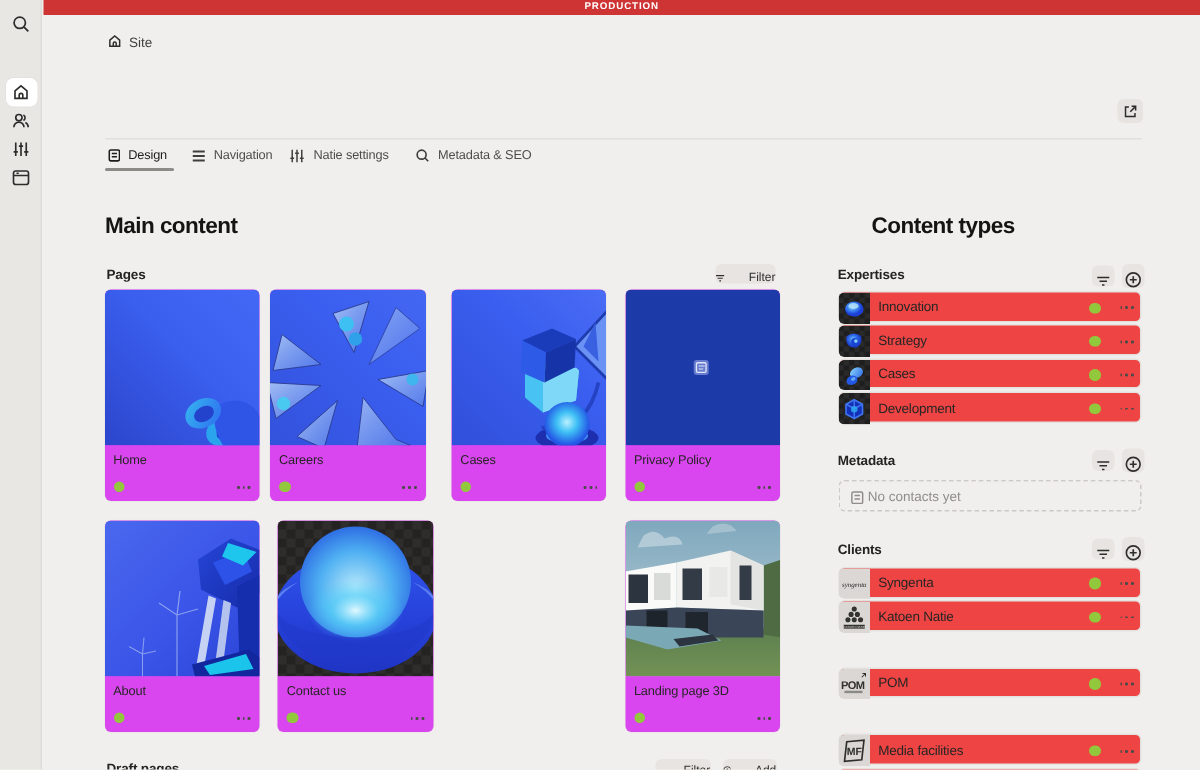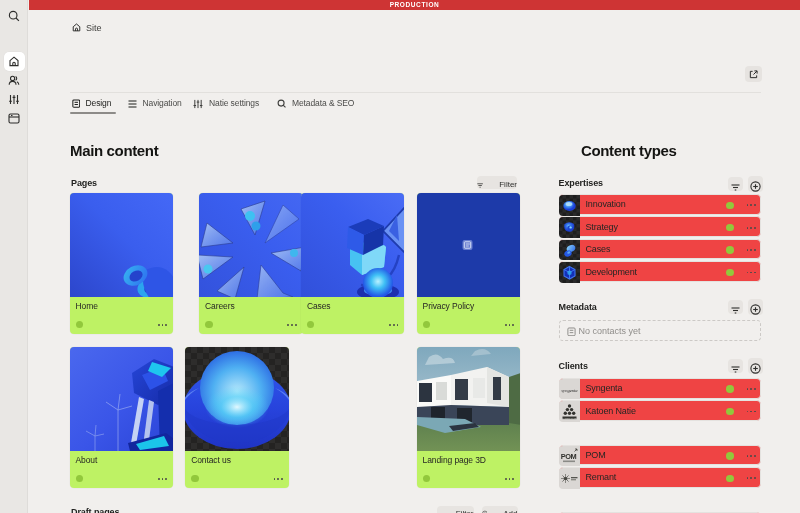--- a/index.html
+++ b/index.html
@@ -27,21 +27,21 @@
 #tabunderline { left:69.5px; top:112px; width:46px; height:1.6px; background:#8d8b88; border-radius:1px; }
 
 
 .h1 { position:absolute; font-size:15px; letter-spacing:-0.35px; color:#141412; font-weight:700; }
 .seclbl { position:absolute; font-size:9px; font-weight:bold; letter-spacing:-0.1px; color:#232321; }
 
 
 .gbtn { position:absolute; background:#e7e4e1; border-radius:4px; display:flex; align-items:flex-end; justify-content:center; gap:16px; font-size:8px; color:#2e2e2c; }
 
 
-.card { position:absolute; width:103.5px; height:140.5px; background:#bef264; border-radius:4px; overflow:hidden; box-shadow:0 0 0 0.5px rgba(0,0,0,0.04); }
+.card { position:absolute; width:103.5px; height:140.5px; background:#d946ef; border-radius:4px; overflow:hidden; box-shadow:0 0 0 0.5px rgba(0,0,0,0.04); }
 .cimg { position:absolute; left:0; top:0; width:103.5px; height:103.5px; overflow:hidden; }
 .ctitle { position:absolute; left:6px; top:107.5px; font-size:8.5px; letter-spacing:-0.1px; color:#262624; }
 .gdot { position:absolute; width:7.5px; height:7.5px; border-radius:50%; background:#92c83c; }
 .card .gdot { left:6px; top:127.5px; }
 .mdots { position:absolute; color:#4b4b49; width:9.2px; height:2px; }
 .mdots i { position:absolute; width:1.8px; height:1.8px; border-radius:50%; background:#4b4b49; top:0; }
 .mdots i:nth-child(1){left:0;} .mdots i:nth-child(2){left:3.7px;} .mdots i:nth-child(3){left:7.4px;}
 .card .mdots { right:6px; top:131.3px; }
 
 
@@ -172,21 +172,21 @@
       </div>
     <div class="ctitle">Home</div>
       <div class="gdot"></div>
       <div class="mdots">
         <i></i>
         <i></i>
         <i></i>
       </div>
   </div>
 
-  <div class="card" style="left:199px; top:193px">
+  <div class="card" style="left:180px; top:193px">
     <div class="cimg">
         <svg width="104" height="104" viewBox="0 0 104 104">
       <defs>
         <linearGradient id="bg2" x1="0" y1="1" x2="1" y2="0">
               <stop offset="0" stop-color="#3352dc"></stop>
               <stop offset="0.6" stop-color="#3a5eef"></stop>
               <stop offset="1" stop-color="#4467f2"></stop>
             </linearGradient>
         <linearGradient id="shard" x1="0" y1="0" x2="1" y2="1">
               <stop offset="0" stop-color="#a8c4f5" stop-opacity="0.95"></stop>
@@ -609,38 +609,29 @@
         </svg>
       </div>
     <div class="rlabel">POM</div>
       <div class="gdot"></div>
       <div class="mdots">
         <i></i>
         <i></i>
         <i></i>
       </div>
   </div>
-  <div class="rrow" style="top:467.1px">
+  <div class="rrow" style="top:489.4px">
     <div class="rthumb">
         <svg width="21" height="21" viewBox="0 0 21 21">
           <rect width="21" height="21" fill="#dad7d4"></rect>
-          <g stroke="#44443f" stroke-width="0.55">
-            <line x1="6.5" y1="6" x2="6.5" y2="15"></line>
-            <line x1="2" y1="10.5" x2="11" y2="10.5"></line>
-            <line x1="3.3" y1="7.3" x2="9.7" y2="13.7"></line>
-            <line x1="3.3" y1="13.7" x2="9.7" y2="7.3"></line>
-            <line x1="4.2" y1="8.7" x2="8.8" y2="12.3"></line>
-            <line x1="4.2" y1="12.3" x2="8.8" y2="8.7"></line>
-          </g>
-          <circle cx="6.5" cy="10.5" r="1.5" fill="#44443f"></circle>
-          <rect x="12" y="9" width="6.5" height="1.3" fill="#55554f"></rect>
-          <rect x="12" y="11.2" width="5" height="1.1" fill="#77776f"></rect>
+          <path d="M5.5 4.5 L17 3.5 L15.5 16.5 L4 17.5 Z" fill="none" stroke="#2d2d29" stroke-width="1.1"></path>
+          <text x="10.5" y="13.4" text-anchor="middle" font-size="7" font-weight="bold" fill="#2d2d29" font-family="Liberation Sans">MF</text>
         </svg>
       </div>
-    <div class="rlabel">Remant</div>
+    <div class="rlabel">Media facilities</div>
       <div class="gdot"></div>
       <div class="mdots">
         <i></i>
         <i></i>
         <i></i>
       </div>
   </div>
   <div class="rrow" style="top:511.7px"></div>
 
   <div class="seclbl" style="left:71px; top:506.5px">Draft pages</div>

